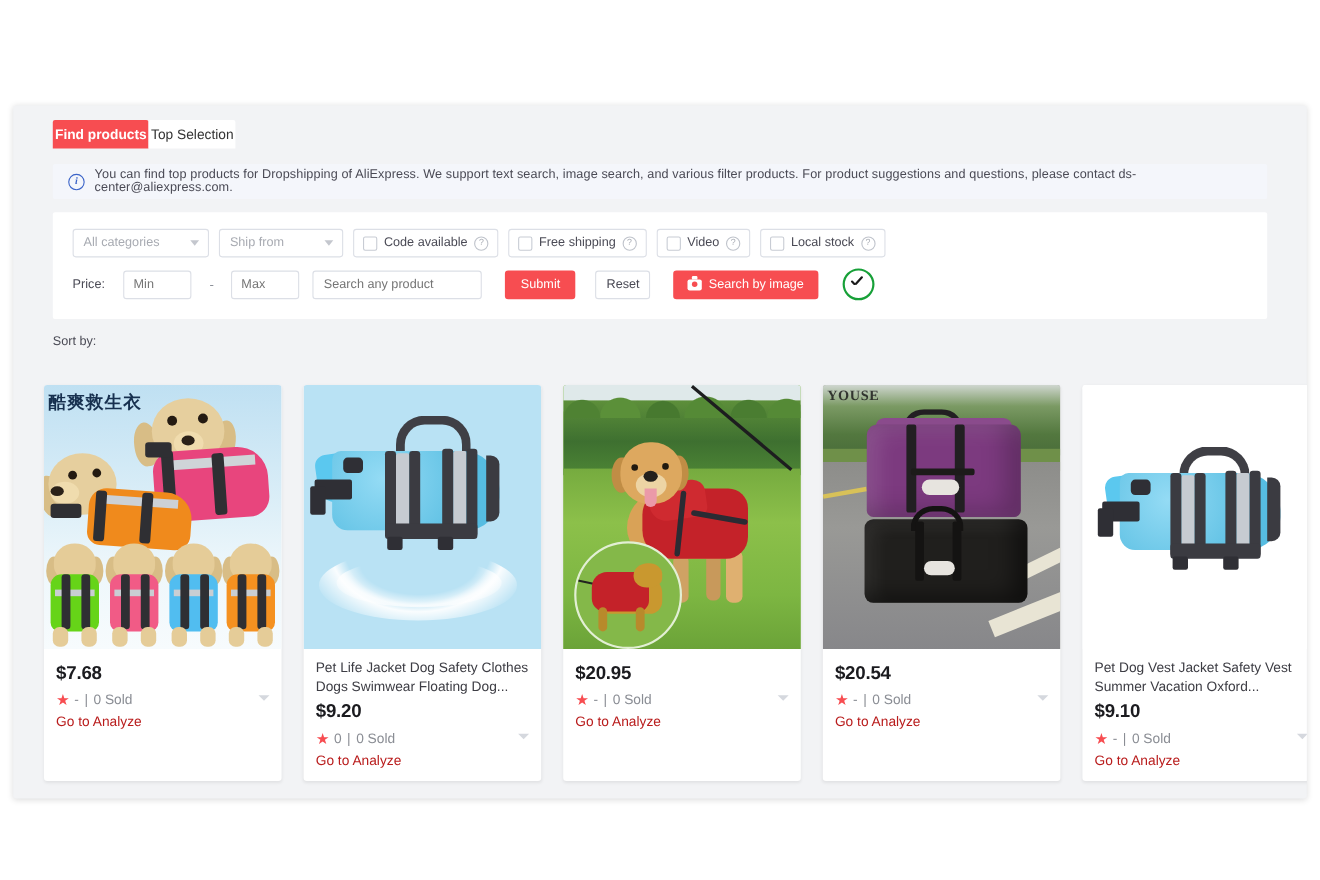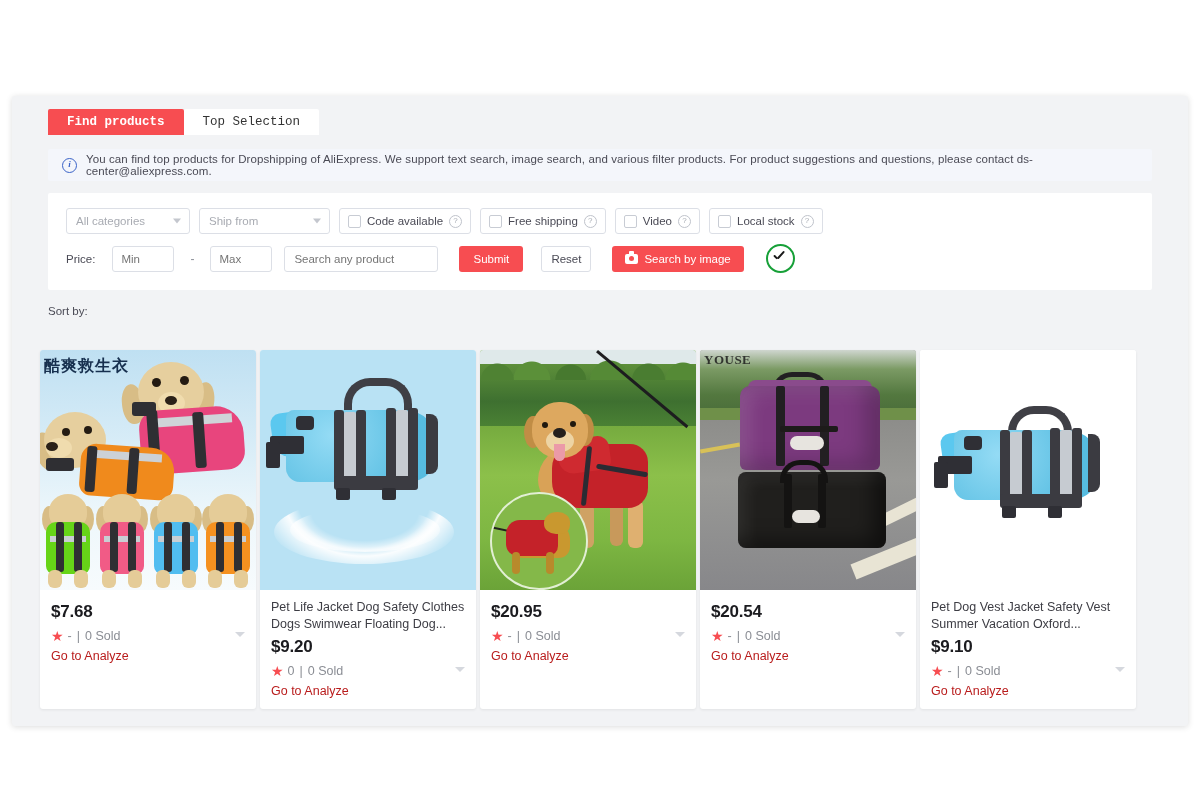--- a/index.html
+++ b/index.html
@@ -11,23 +11,23 @@
   .app-panel{
     position:absolute;left:12px;top:96px;width:1176px;height:630px;
     background:#f2f3f5;border-radius:3px;
     box-shadow:0 1px 6px rgba(0,0,0,.14);
     overflow:hidden;
   }
 
   
   .tabbar{position:absolute;left:36px;top:13px;display:flex;align-items:flex-end;}
   .tab{
-    height:26px;line-height:26px;padding:0 19px;font-size:12.5px;font-weight:bold;
+    height:26px;line-height:26px;padding:0 2px;font-size:12.5px;font-weight:bold;
     background:#ffffff;color:#333;border-radius:2px 2px 0 0;
-    display:block;white-space:nowrap;font-family:Liberation Mono, monospace;
+    display:block;white-space:nowrap;
   }
   .tab.active{background:#f74d51;color:#ffffff;}
   .tab:not(.active){font-weight:normal;color:#333;}
 
   
   .info-banner{
     position:absolute;left:36px;top:53px;width:1104px;height:32px;
     background:#f4f6fb;border-radius:2px;display:flex;align-items:center;
   }
   .info-icon{
@@ -43,21 +43,21 @@
     position:absolute;left:36px;top:97px;width:1104px;height:97px;
     background:#ffffff;border-radius:2px;
   }
   .filter-row1{position:absolute;left:18px;top:15px;display:flex;align-items:center;gap:9px;}
   .filter-row2{position:absolute;left:18px;top:51px;display:flex;align-items:center;gap:9px;}
 
   .select-box{
     height:26px;width:124px;border:1px solid #dcdfe6;border-radius:3px;background:#fff;
     display:flex;align-items:center;position:relative;box-sizing:border-box;
   }
-  .select-box.ship{width:131px;}
+  .select-box.ship{width:113px;}
   .select-box .sel-text{font-size:11.5px;color:#a8abb2;padding-left:9px;}
   .caret-down{
     position:absolute;right:8px;top:50%;transform:translateY(-50%);
     width:0;height:0;border-left:4.5px solid transparent;border-right:4.5px solid transparent;
     border-top:5px solid #c4c7ce;
   }
 
   .check-box-wrap{
     height:26px;border:1px solid #dcdfe6;border-radius:3px;background:#fff;
     display:flex;align-items:center;padding:0 8px;box-sizing:border-box;gap:6px;
@@ -127,21 +127,21 @@
   }
   .sort-btn:first-child{border-left:1px solid #e4e6ea;}
   .sort-btn.active{
     border:1px solid #f9a0a2;color:#f74d51;
   }
   .arrows{display:flex;flex-direction:column;gap:2px;}
   .arr-up{width:0;height:0;border-left:3.4px solid transparent;border-right:3.4px solid transparent;border-bottom:4px solid #c4c7ce;}
   .arr-dn{width:0;height:0;border-left:3.4px solid transparent;border-right:3.4px solid transparent;border-top:4px solid #c4c7ce;}
 
   
-  .grid{position:absolute;left:28px;top:254px;display:flex;gap:4px;}
+  .grid{position:absolute;left:28px;top:254px;display:flex;gap:20px;}
   .card{
     width:216px;background:#ffffff;border-radius:3px;overflow:hidden;
     box-shadow:0 1px 3px rgba(0,0,0,.07);position:relative;
   }
   .card-img{width:216px;height:240px;position:relative;overflow:hidden;}
   .card-body{padding:9px 11px 10px 11px;}
   .prod-title{
     font-size:12.5px;color:#3d3d44;line-height:17px;height:34px;overflow:hidden;
     margin:0 0 4px 0;
   }

